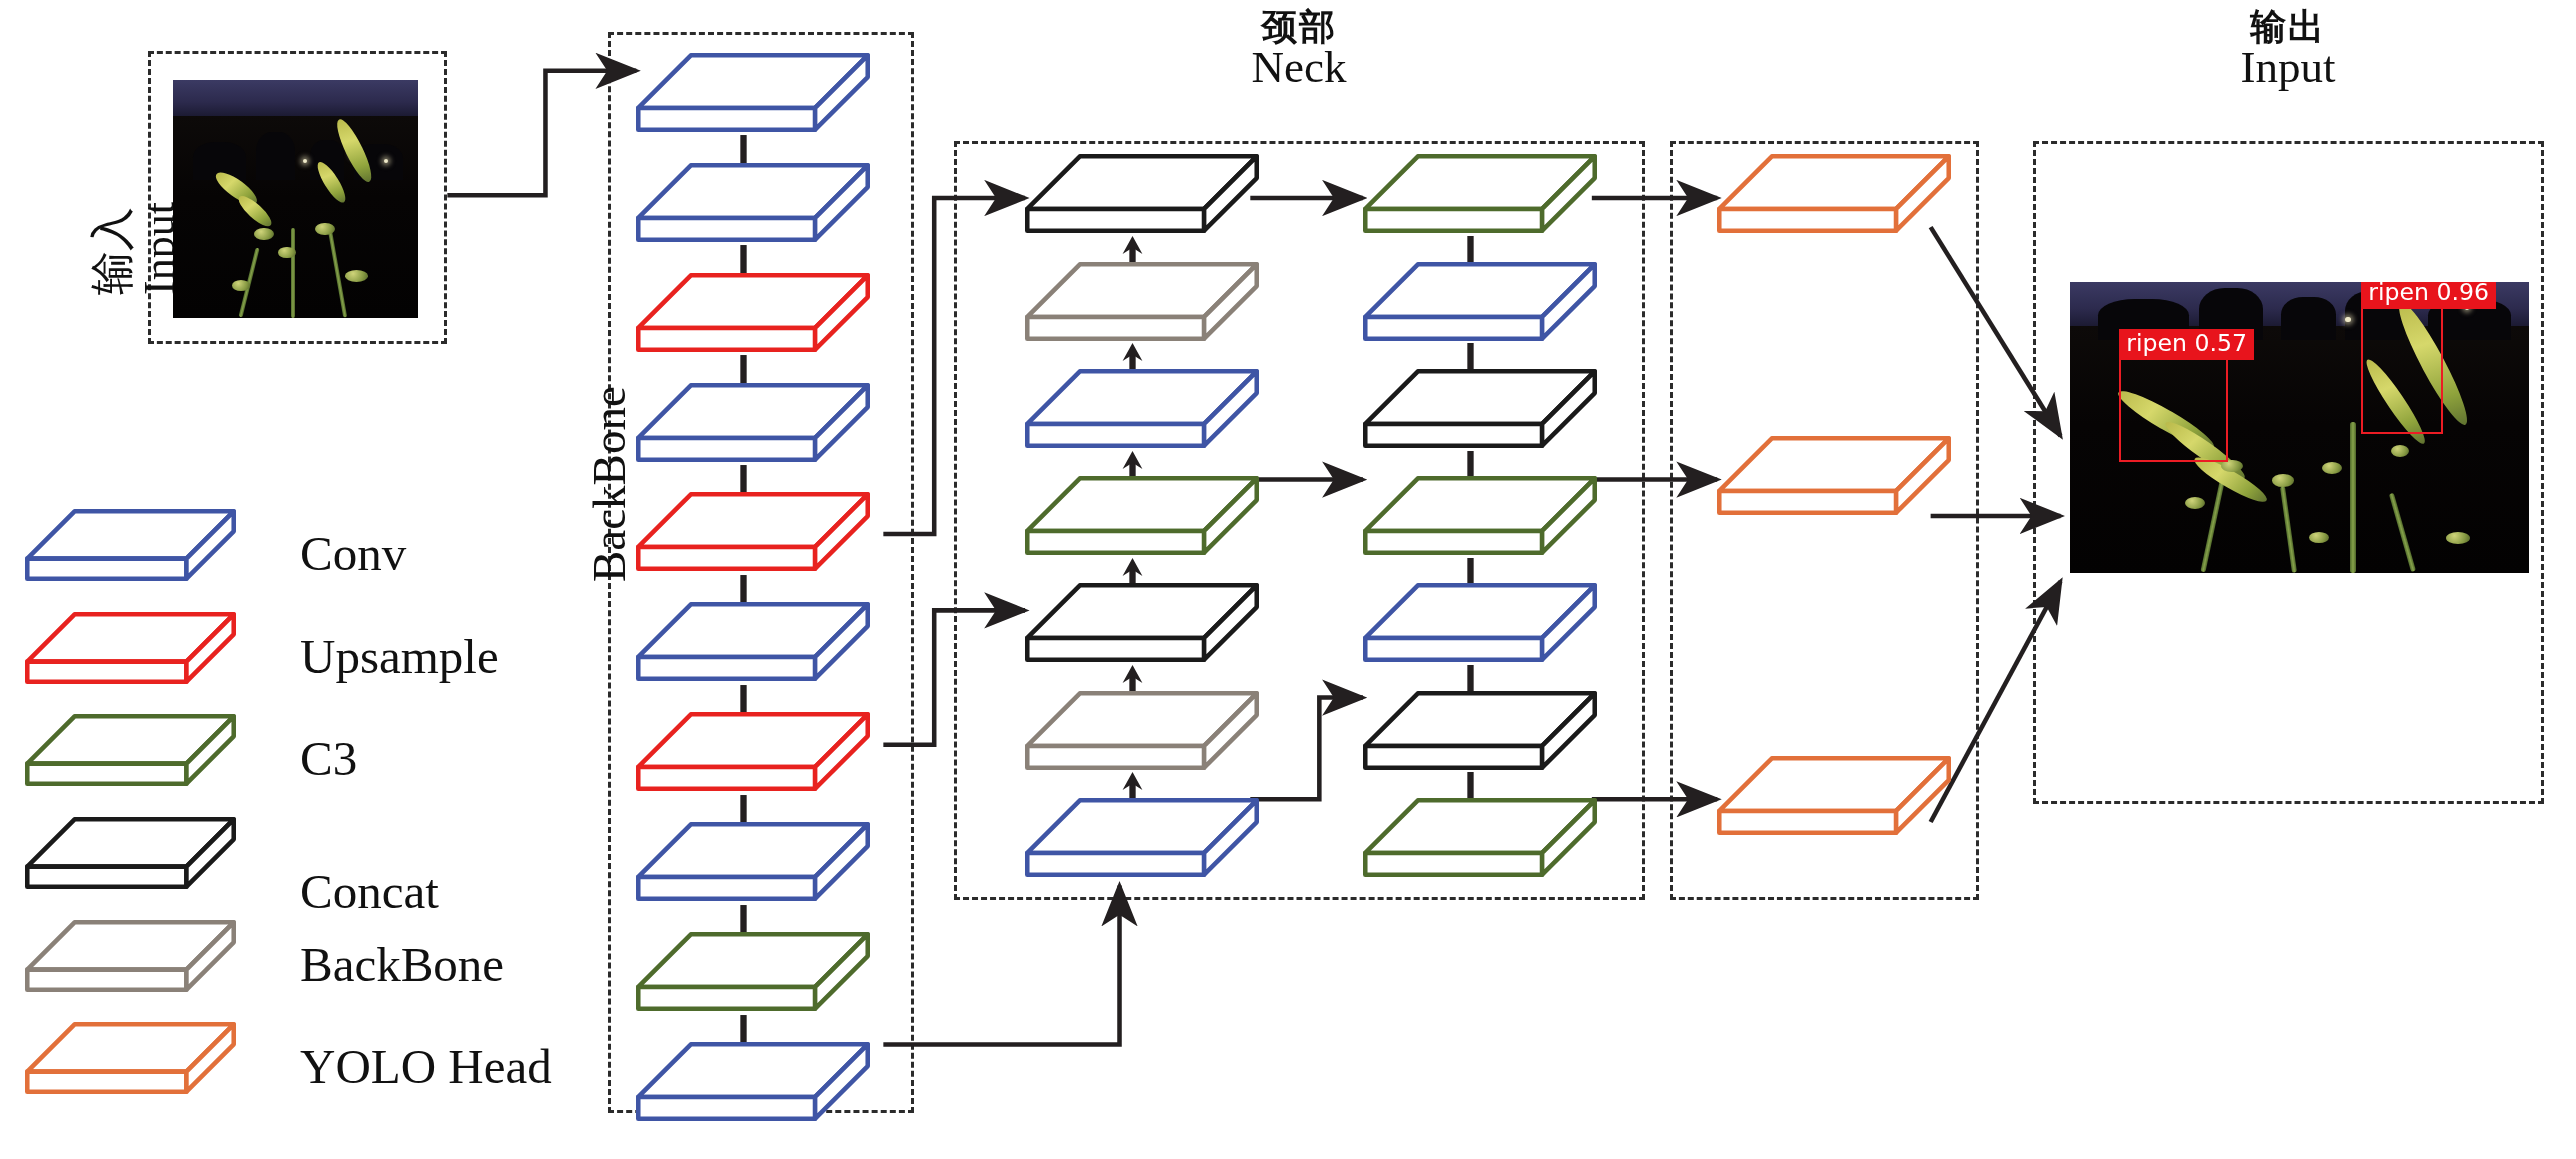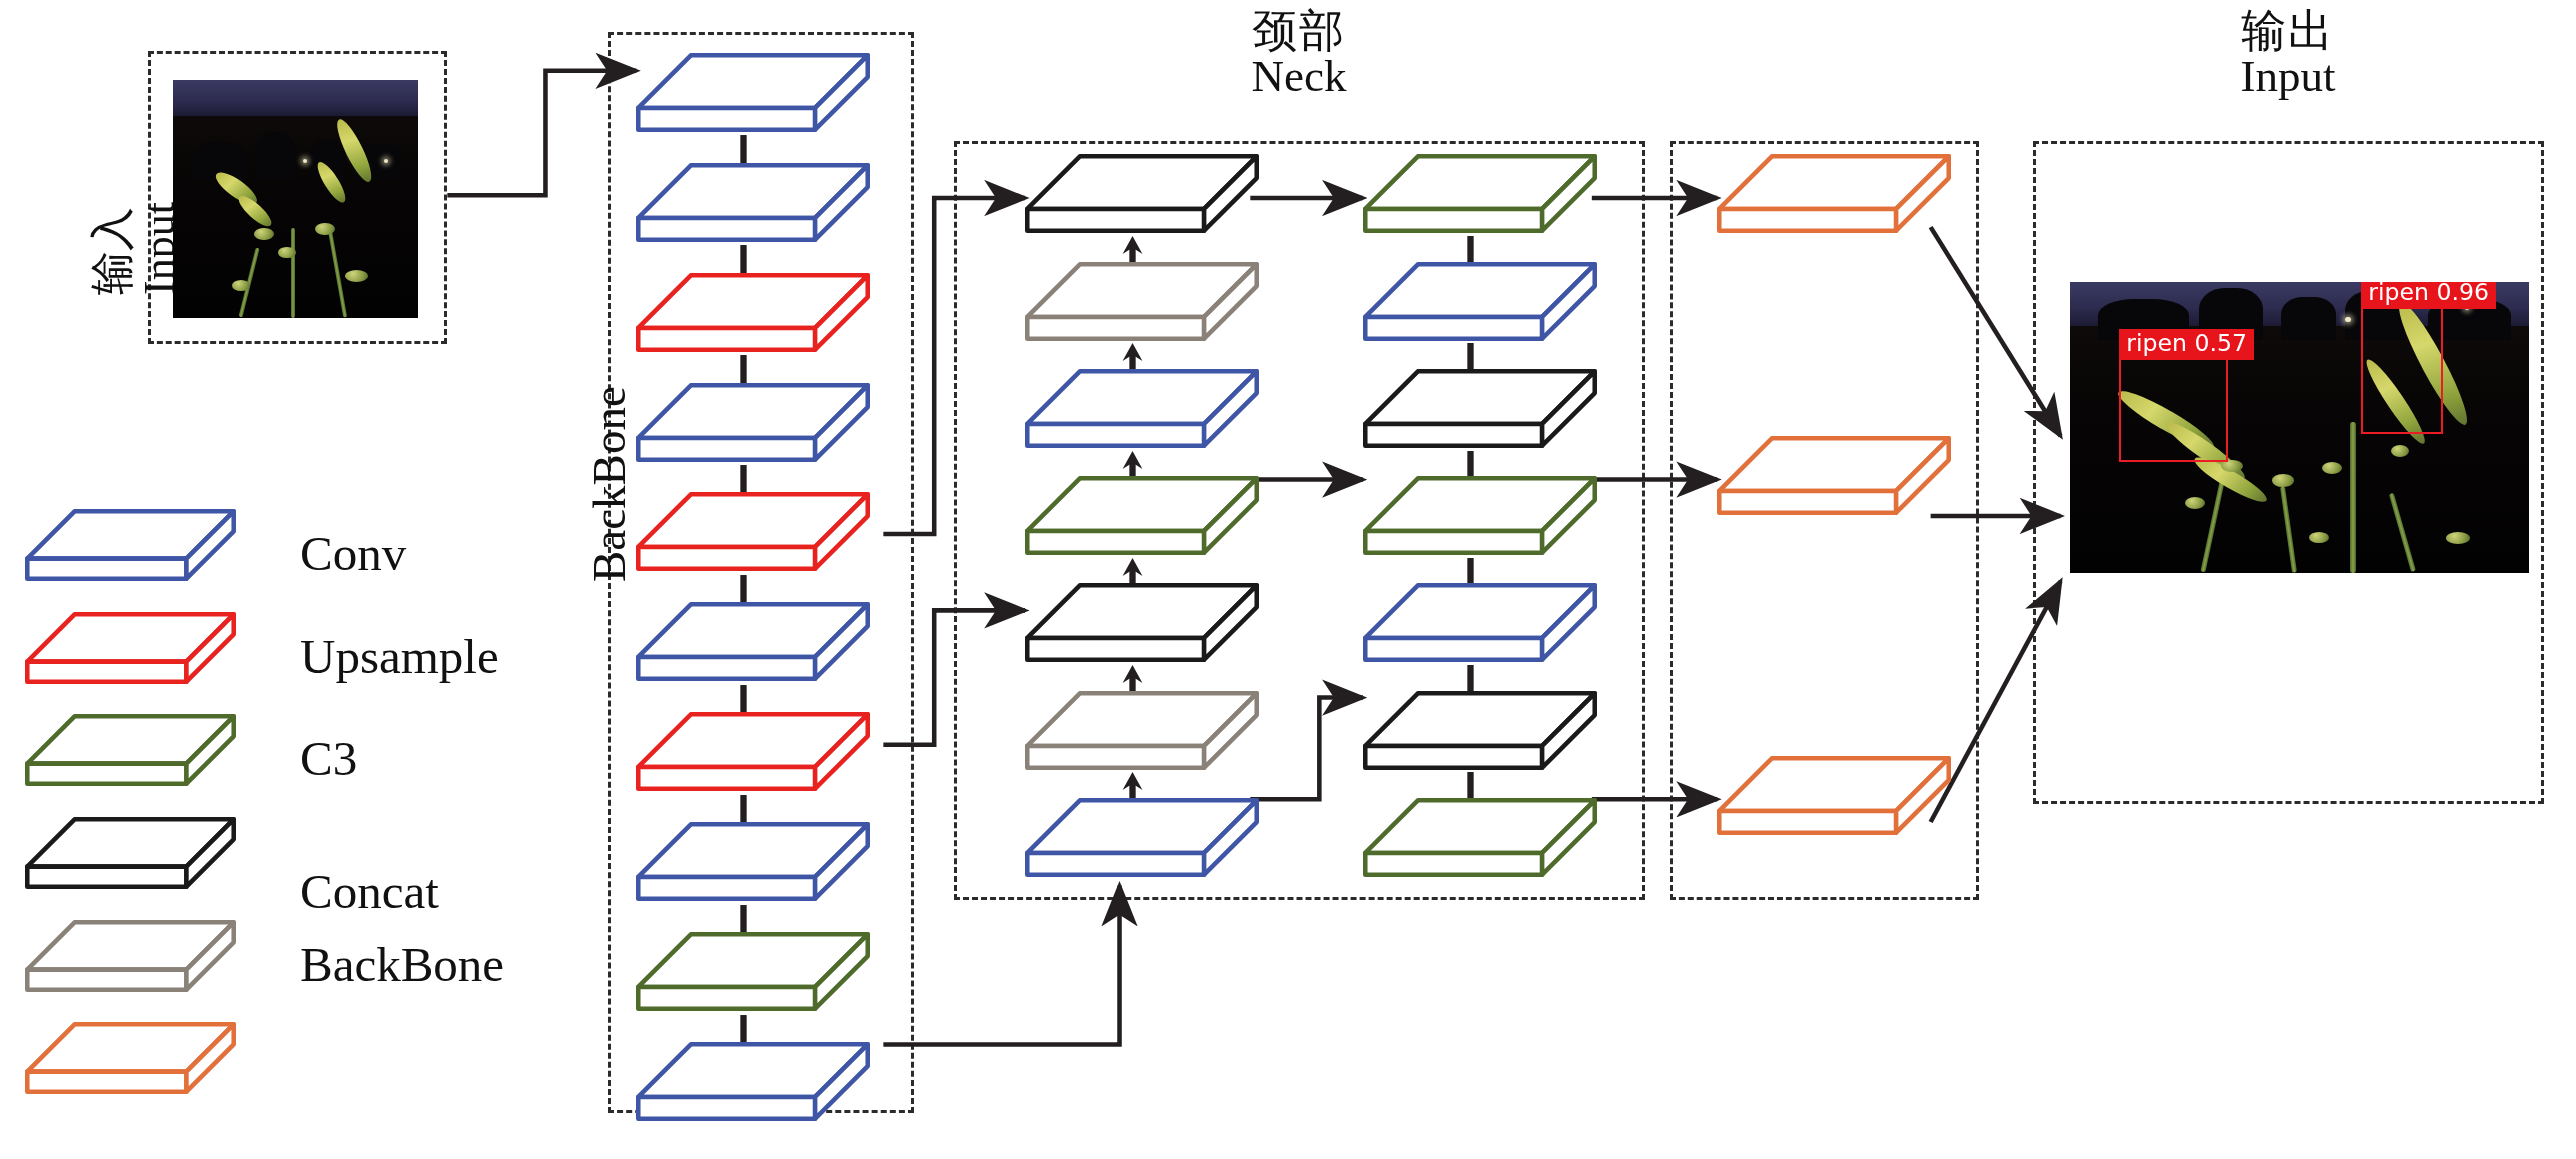--- a/index.html
+++ b/index.html
@@ -3,21 +3,21 @@
 <meta charset="utf-8">
 <style>
   html,body{margin:0;padding:0;background:#fff;}
   body{width:2576px;height:1159px;position:relative;overflow:hidden;
        font-family:"Liberation Serif","DejaVu Serif",serif;color:#111;}
   #root{position:absolute;left:0;top:0;width:2576px;height:1159px;}
 
   .dash{position:absolute;border:3.6px dashed #2b2b2b;box-sizing:border-box;}
 
   .ctitle{position:absolute;text-align:center;line-height:1.0;}
-  .ctitle .cn{font-size:45px;display:block;letter-spacing:1.8px;}
+  .ctitle .cn{font-size:36px;display:block;letter-spacing:1.8px;font-weight:bold;}
   .ctitle .en{font-size:45px;display:block;}
 
   .vlabel{position:absolute;font-size:47px;white-space:nowrap;
           transform-origin:0 0;}
 
   .vlabel-in{position:absolute;white-space:nowrap;transform-origin:0 0;
              font-size:44px;line-height:1.0;text-align:center;}
 
   
   .slab{position:absolute;}
@@ -228,20 +228,21 @@
     <div class="ltext" style="left: 300px; top: 940px;">BackBone</div>
     <div class="slab" style="left: 25.4px; top: 1022px;">
       <svg width="211" height="72" viewBox="0 0 232 79">
     <g fill="#ffffff" stroke="#e2703a" stroke-width="5" stroke-linejoin="round" stroke-linecap="round">
       <polygon points="2.5,54.5 54.5,2.5 229.5,2.5 177.5,54.5"></polygon>
       <polygon points="2.5,54.5 177.5,54.5 177.5,76.5 2.5,76.5"></polygon>
       <polygon points="177.5,54.5 229.5,2.5 229.5,24.5 177.5,76.5"></polygon>
     </g>
       </svg>
     </div>
+    <div class="ltext" style="left: 300px; top: 1042px;">YOLO Head</div>
     <div class="slab" style="left: 636px; top: 53px;">
       <svg width="234" height="79" viewBox="0 0 258 87">
     <g fill="#ffffff" stroke="#3f55a5" stroke-width="5" stroke-linejoin="round" stroke-linecap="round">
       <polygon points="2.5,60.5 60.5,2.5 255.5,2.5 197.5,60.5"></polygon>
       <polygon points="2.5,60.5 197.5,60.5 197.5,84.5 2.5,84.5"></polygon>
       <polygon points="197.5,60.5 255.5,2.5 255.5,26.5 197.5,84.5"></polygon>
     </g>
       </svg>
     </div>
     <svg class="slab" width="29" height="78" style="position: absolute; left: 729px; top: 135px;" viewBox="0 0 32 86">

